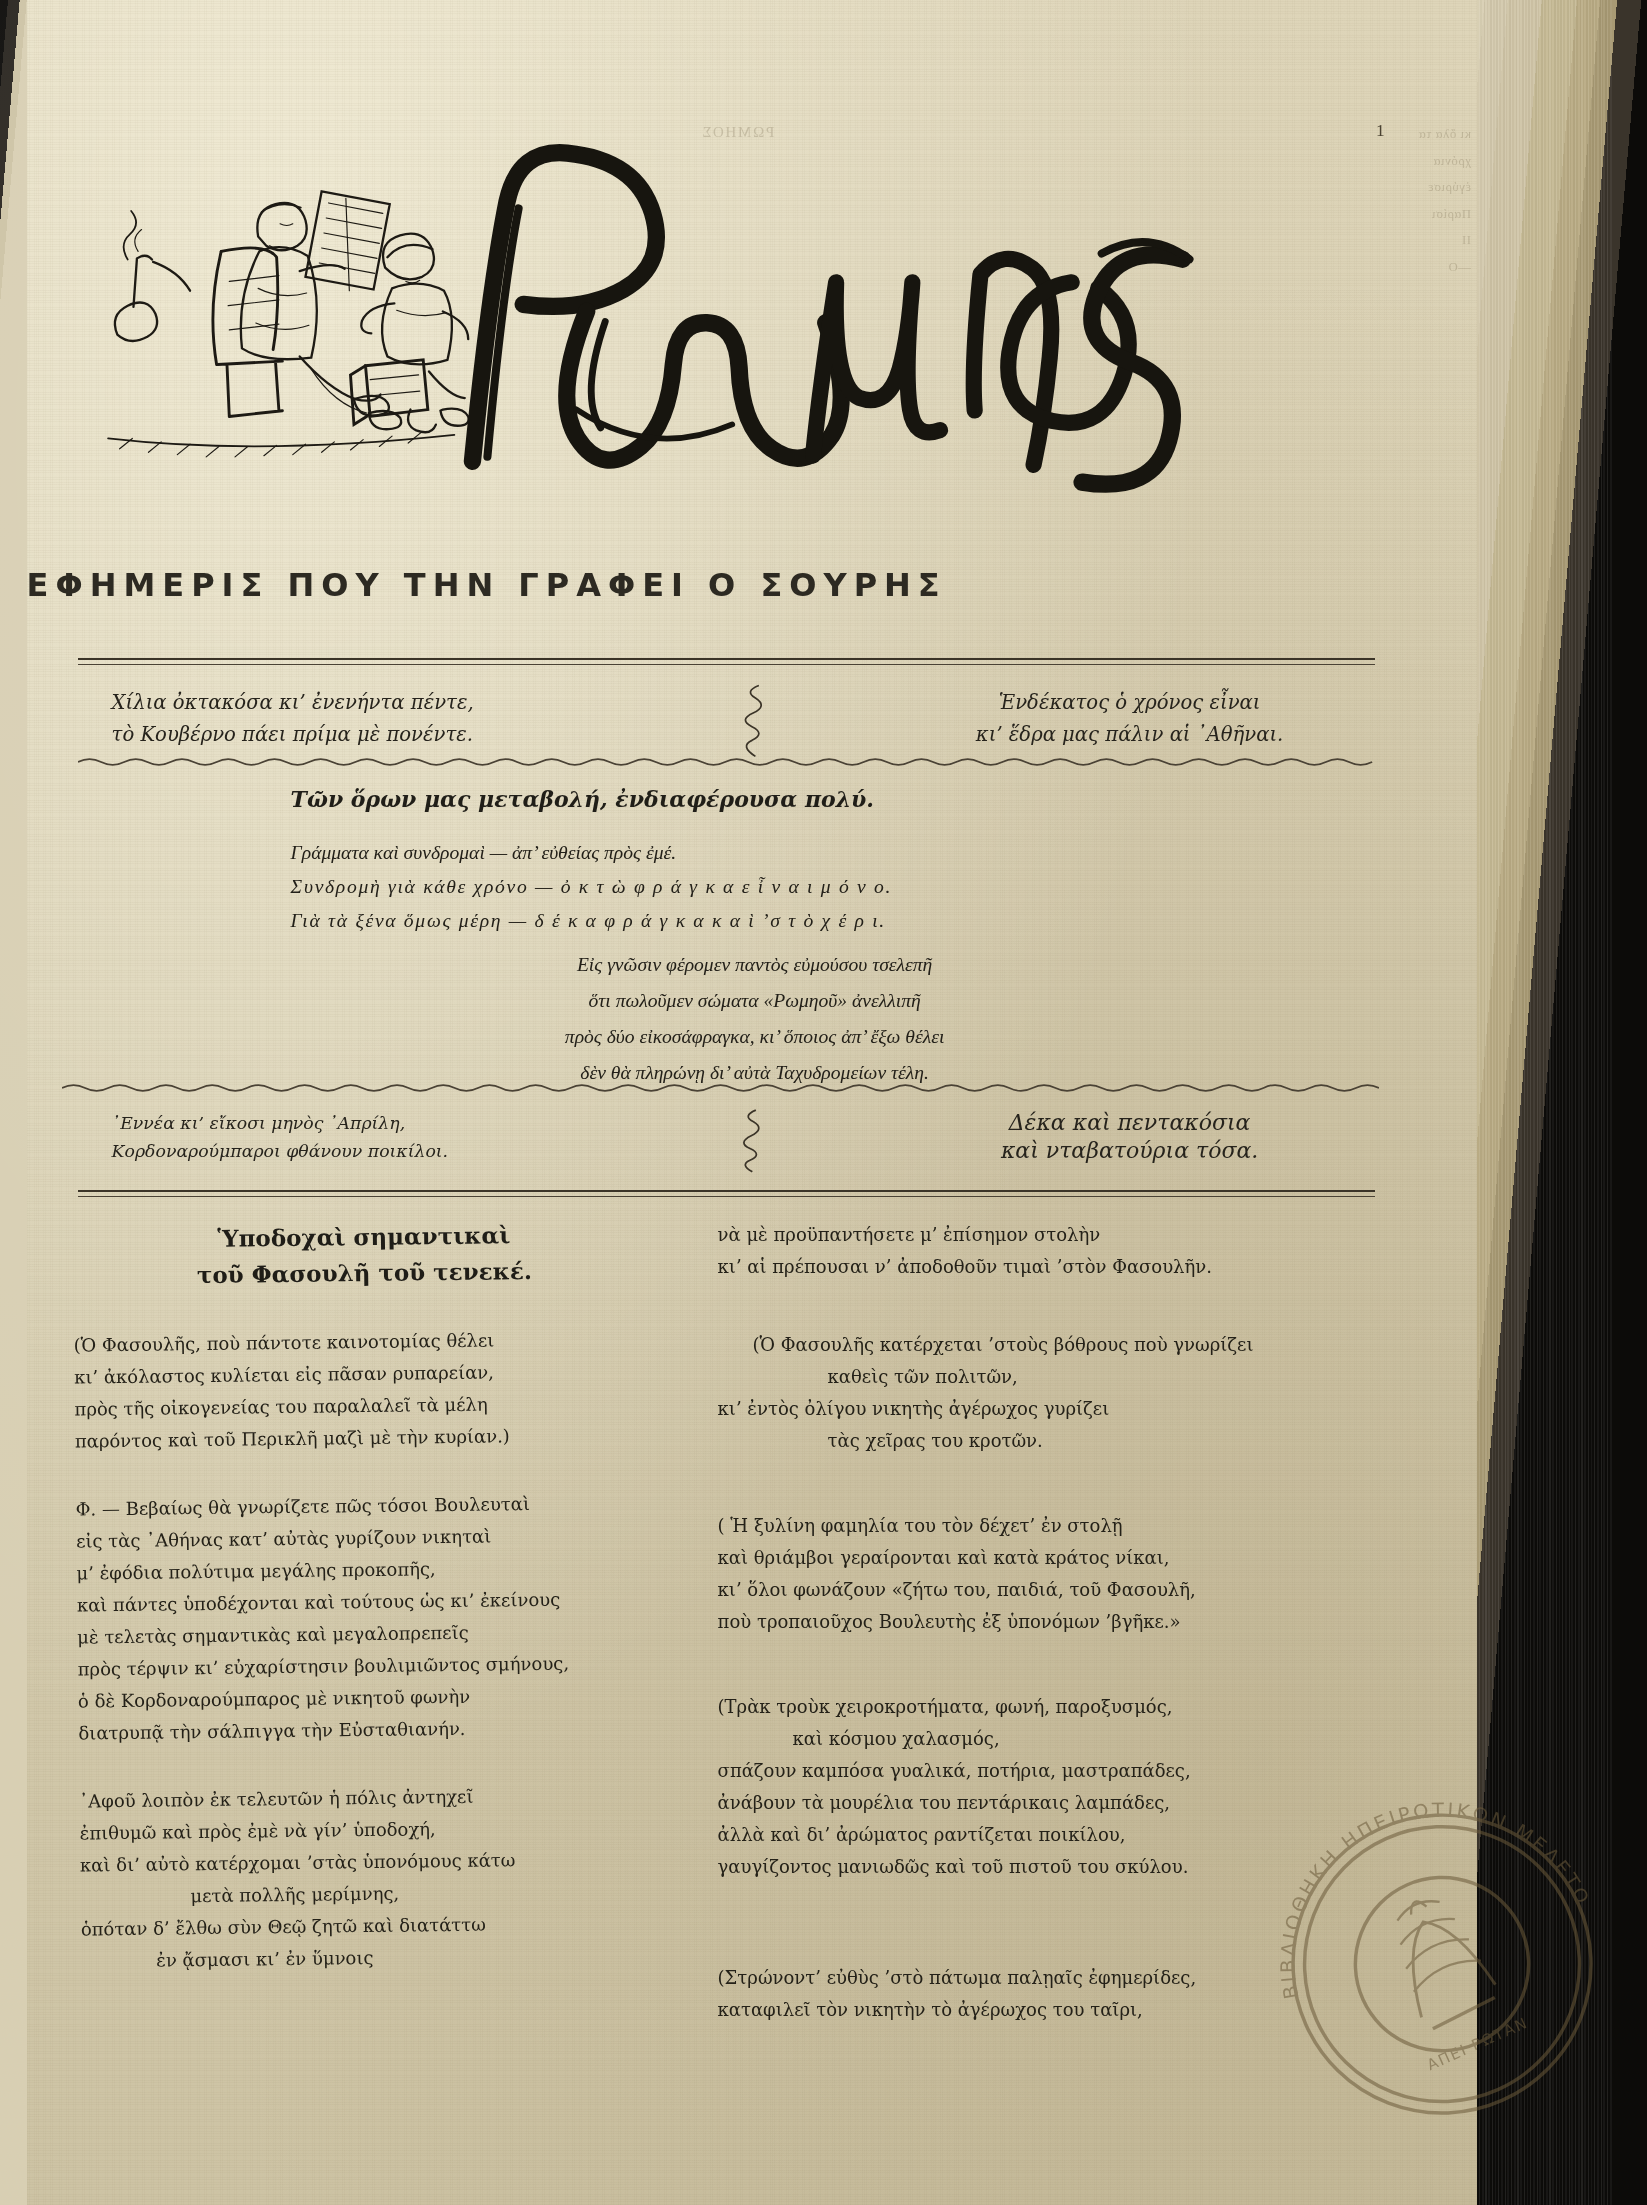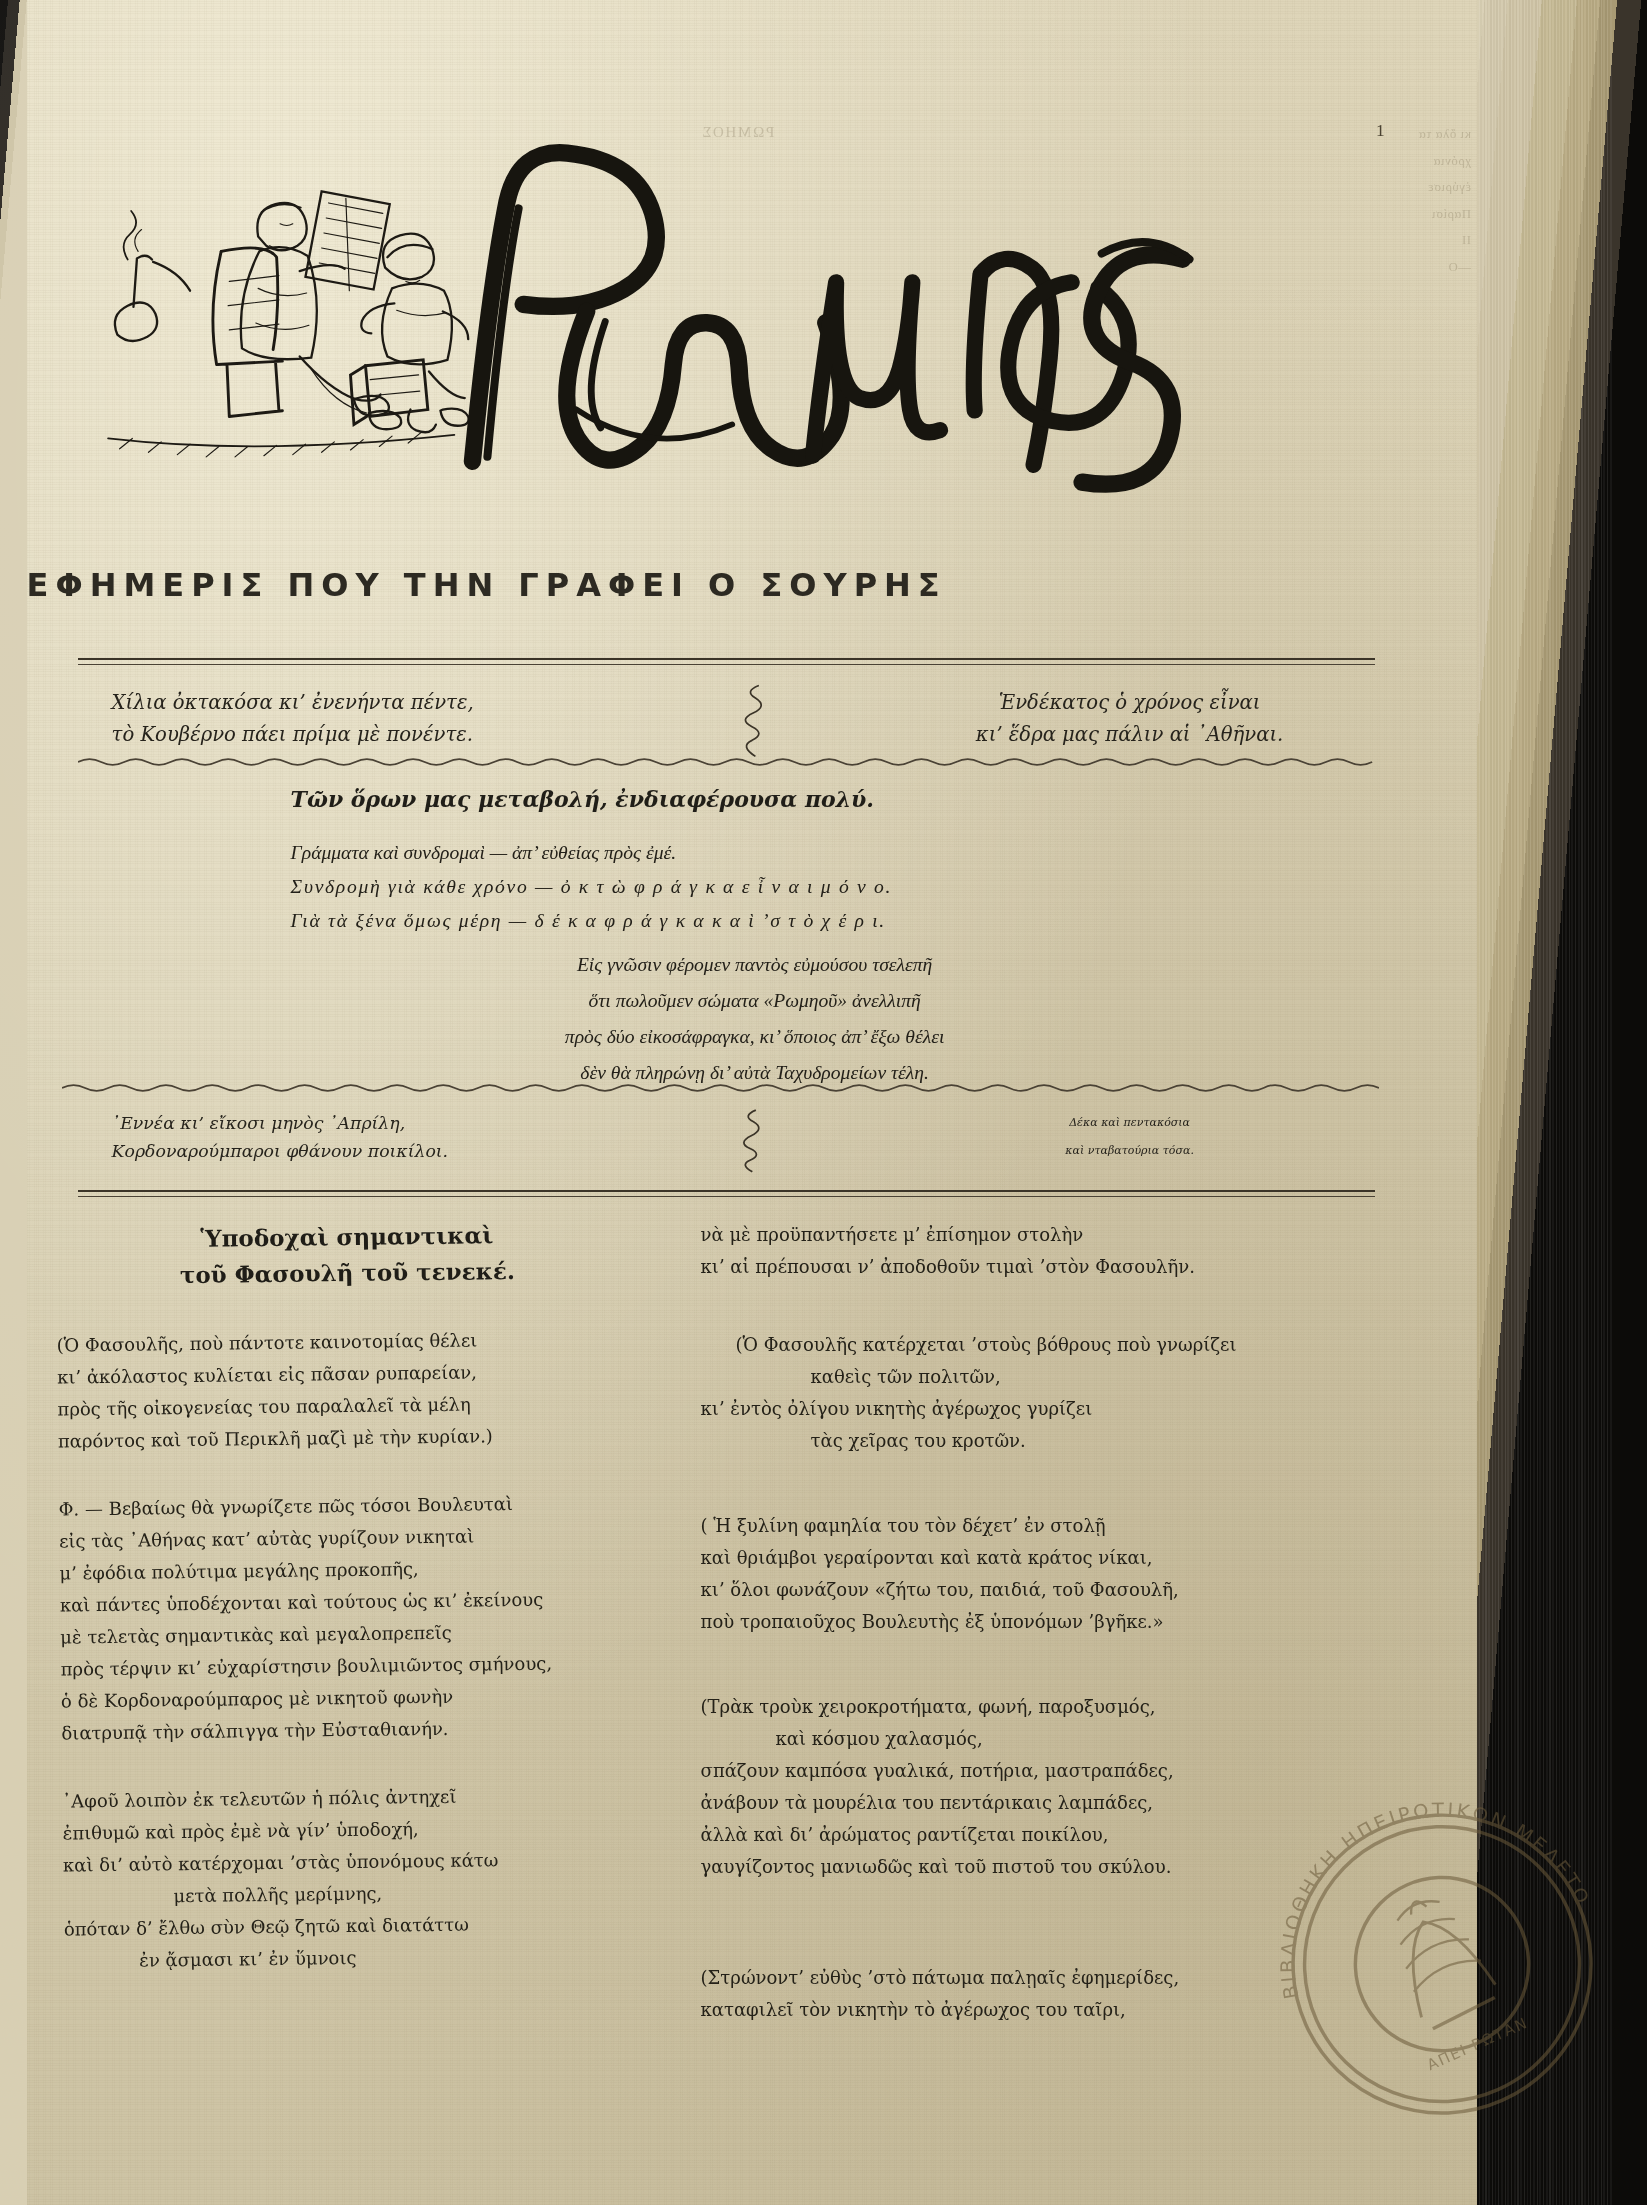--- a/index.html
+++ b/index.html
@@ -90,21 +90,21 @@
   .terms-title {
     font-size:22px; font-weight:bold; color:#201e18;
     font-family:"DejaVu Serif", serif;
   }
   .terms-line { font-size:19.6px; line-height:34px; color:#232019; }
   .sp1 { letter-spacing:1.7px; }
 
   .notice { font-size:19.6px; line-height:36px; color:#232019; text-align:center; }
 
   
-  #cols { position:absolute; top:1092px; left:33px; width:1297px; height:982px; }
+  #cols { position:absolute; top:1092px; left:50px; width:1297px; height:982px; }
   .col-head {
     font-size:23px; font-weight:bold; line-height:36px; color:#1f1d17;
     text-align:center; font-family:"DejaVu Serif", serif;
   }
   .stanza {
     font-size:18px; line-height:32px; color:#242118;
     font-family:"DejaVu Serif", serif;
     margin-bottom:36px;
   }
   .stanza div { white-space:nowrap; }
@@ -273,21 +273,21 @@
     </svg>
 
     <div class="band" style="top:1109px;">
       <div class="col left-col" style="font-size:17.3px; line-height:28px;">
         <div>᾿Εννέα κι’ εἴκοσι μηνὸς ᾿Απρίλη,</div>
         <div>Κορδοναρούμπαροι φθάνουν ποικίλοι.</div>
       </div>
       <svg class="brace" style="top:0;" width="35" height="64" viewBox="0 0 60 110">
         <path d="M34 2 q-24 10 -4 20 q20 12 -4 24 q-24 12 -2 22 q22 10 0 20 q-18 8 4 20" fill="none" stroke="#3b3428" stroke-width="3"></path>
       </svg>
-      <div class="col right-col" style="font-size:11px; line-height:28px;">
+      <div class="col right-col" style="font-size:22px; line-height:28px;">
         <div>Δέκα καὶ πεντακόσια</div>
         <div>καὶ νταβατούρια τόσα.</div>
       </div>
     </div>
 
     <div class="hr-pair" style="top:1190px;">
         <i></i>
         <i></i>
       </div>
 

